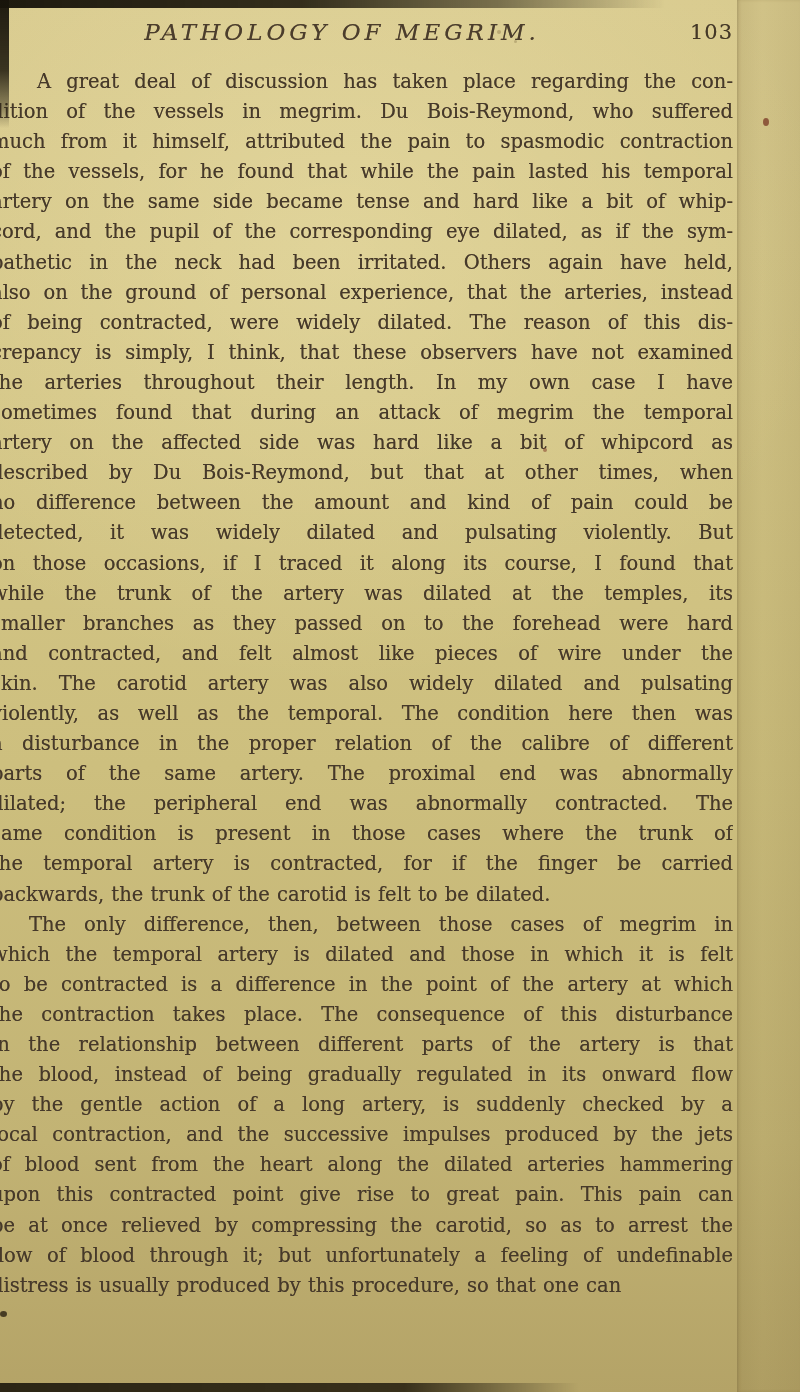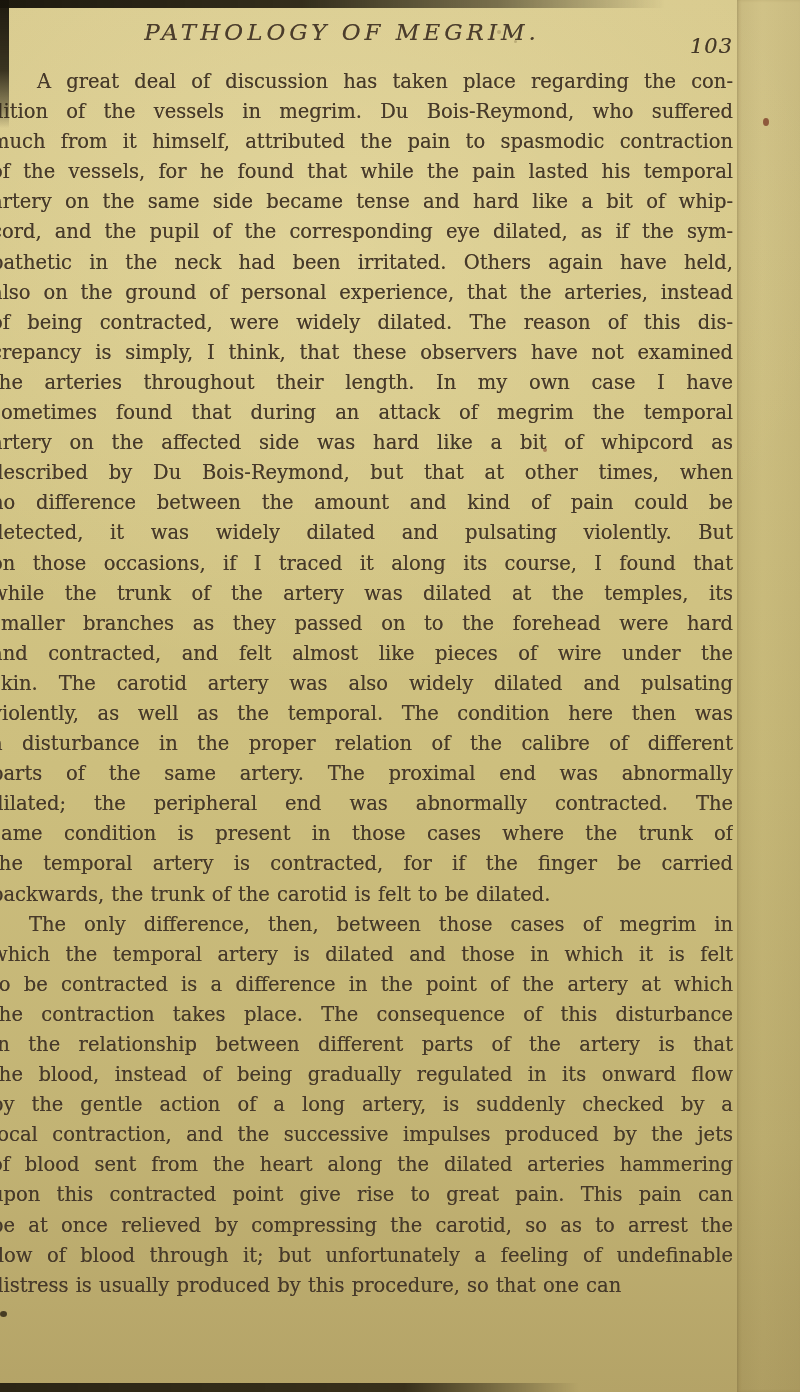--- a/index.html
+++ b/index.html
@@ -54,26 +54,25 @@
     position:absolute;left:0;top:0;width:684px;
     text-align:center;
     font-style:italic;
     font-size:23px;
     letter-spacing:4px;
     color:#4b3d2c;
     text-shadow:0 0 0.6px rgba(70,57,42,0.55);
     white-space:nowrap;
   }
   .page-number{
-    position:absolute;left:690px;top:15px;width:60px;
+    position:absolute;left:690px;top:1px;width:60px;
     font-size:21px;
     letter-spacing:1px;
     color:#443827;
     text-shadow:0 0 0.6px rgba(70,57,42,0.55);
-    font-style:italic;
   }
   .body-text{
     position:absolute;
     top:67px;
     left:-9px;          
     width:742px;
   }
   .line{
     font-size:19.5px;
     line-height:30.1px;

